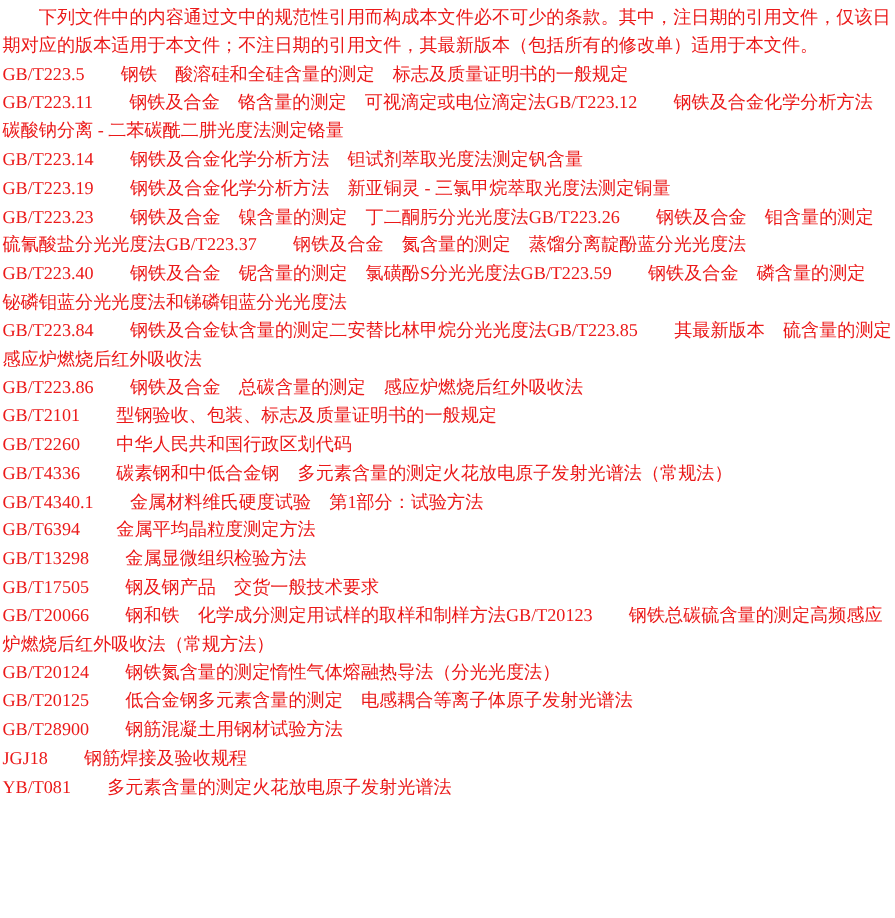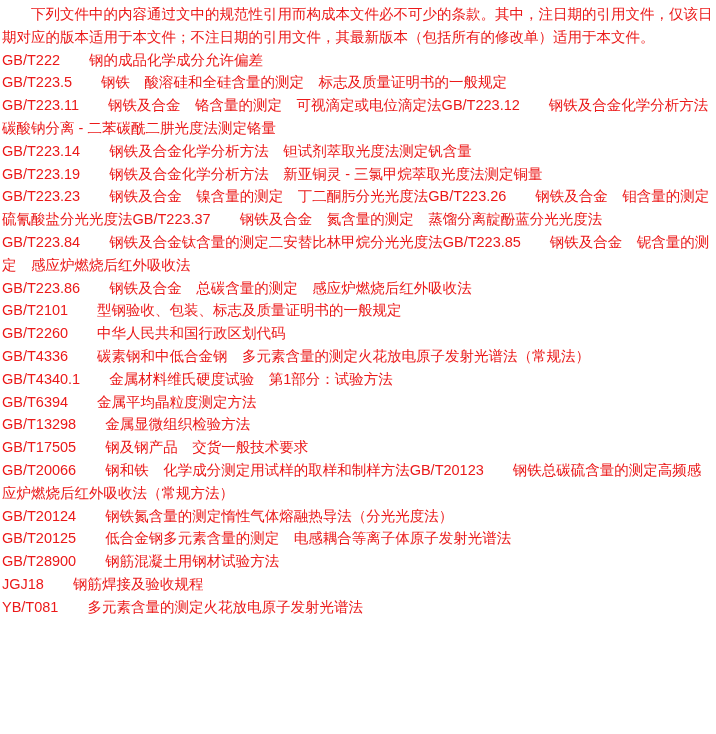--- a/index.html
+++ b/index.html
@@ -10,47 +10,47 @@
     width: 716px;
     height: 734px;
     background: #ffffff;
     overflow: hidden;
   }
   .doc {
     box-sizing: border-box;
     width: 716px;
     min-height: 734px;
     padding: 3px 2px 0 2px;
-    font-family: Liberation Sans, sans-serif;
+    font-family: Liberation Serif, serif;
     font-size: 14.5px;
     line-height: 22.8px;
     color: var(--text-color, #eb1919);
     text-align: left;
   }
   .doc p {
     margin: 0;
     padding: 0;
   }
   .intro {
     text-indent: 2em;
   }
 </style>
 </head>
 <body style="background: rgb(255, 255, 255);">
 
 <div class="doc">
   <p class="intro">下列文件中的内容通过文中的规范性引用而构成本文件必不可少的条款。其中，注日期的引用文件，仅该日期对应的版本适用于本文件；不注日期的引用文件，其最新版本（包括所有的修改单）适用于本文件。</p>
   <div>
-      <p class="ref">GB/T222　　钢的成品化学成分允许偏差</p>
       <p class="ref">GB/T223.5　　钢铁　酸溶硅和全硅含量的测定　标志及质量证明书的一般规定</p>
       <p class="ref">GB/T223.11　　钢铁及合金　铬含量的测定　可视滴定或电位滴定法GB/T223.12　　钢铁及合金化学分析方法　碳酸钠分离 - 二苯碳酰二肼光度法测定铬量</p>
       <p class="ref">GB/T223.14　　钢铁及合金化学分析方法　钽试剂萃取光度法测定钒含量</p>
       <p class="ref">GB/T223.19　　钢铁及合金化学分析方法　新亚铜灵 - 三氯甲烷萃取光度法测定铜量</p>
       <p class="ref">GB/T223.23　　钢铁及合金　镍含量的测定　丁二酮肟分光光度法GB/T223.26　　钢铁及合金　钼含量的测定　硫氰酸盐分光光度法GB/T223.37　　钢铁及合金　氮含量的测定　蒸馏分离靛酚蓝分光光度法</p>
-      <p class="ref">GB/T223.84　　钢铁及合金钛含量的测定二安替比林甲烷分光光度法GB/T223.85　　钢铁及合金　铌含量的测定　感应炉燃烧后红外吸收法</p>
+      <p class="ref">GB/T223.40　　钢铁及合金　铌含量的测定　氯磺酚S分光光度法GB/T223.59　　钢铁及合金　磷含量的测定　铋磷钼蓝分光光度法和锑磷钼蓝分光光度法</p>
+      <p class="ref">GB/T223.84　　钢铁及合金钛含量的测定二安替比林甲烷分光光度法GB/T223.85　　其最新版本　硫含量的测定　感应炉燃烧后红外吸收法</p>
       <p class="ref">GB/T223.86　　钢铁及合金　总碳含量的测定　感应炉燃烧后红外吸收法</p>
       <p class="ref">GB/T2101　　型钢验收、包装、标志及质量证明书的一般规定</p>
       <p class="ref">GB/T2260　　中华人民共和国行政区划代码</p>
       <p class="ref">GB/T4336　　碳素钢和中低合金钢　多元素含量的测定火花放电原子发射光谱法（常规法）</p>
       <p class="ref">GB/T4340.1　　金属材料维氏硬度试验　第1部分：试验方法</p>
       <p class="ref">GB/T6394　　金属平均晶粒度测定方法</p>
       <p class="ref">GB/T13298　　金属显微组织检验方法</p>
       <p class="ref">GB/T17505　　钢及钢产品　交货一般技术要求</p>
       <p class="ref">GB/T20066　　钢和铁　化学成分测定用试样的取样和制样方法GB/T20123　　钢铁总碳硫含量的测定高频感应炉燃烧后红外吸收法（常规方法）</p>
       <p class="ref">GB/T20124　　钢铁氮含量的测定惰性气体熔融热导法（分光光度法）</p>

